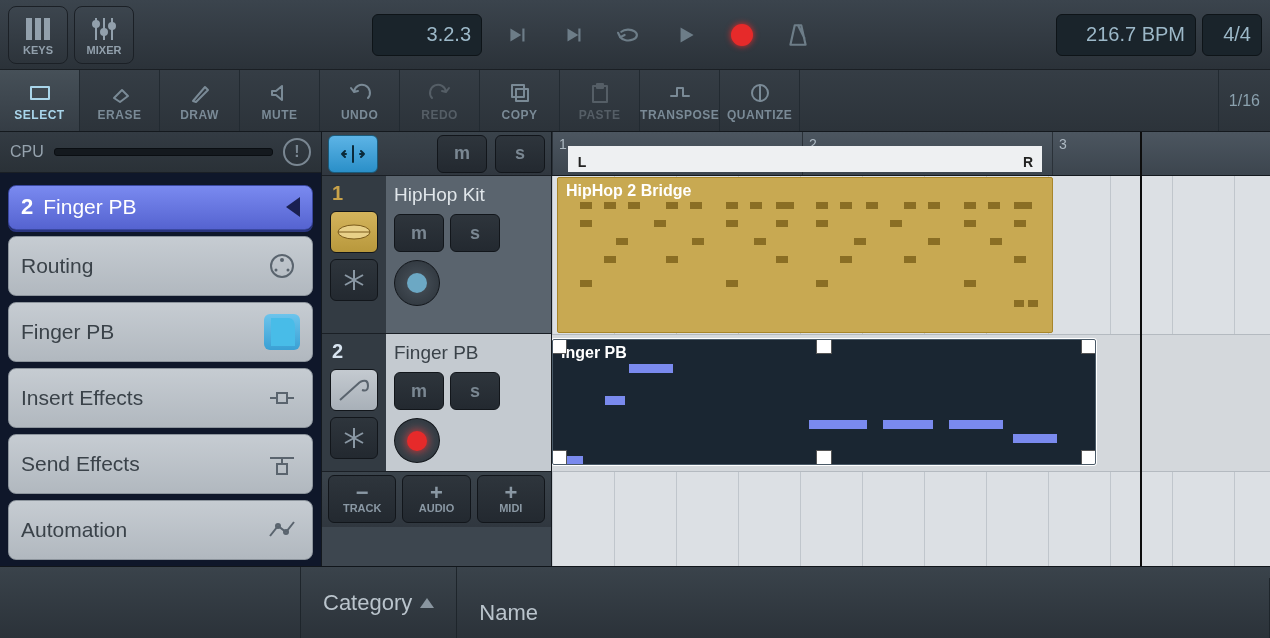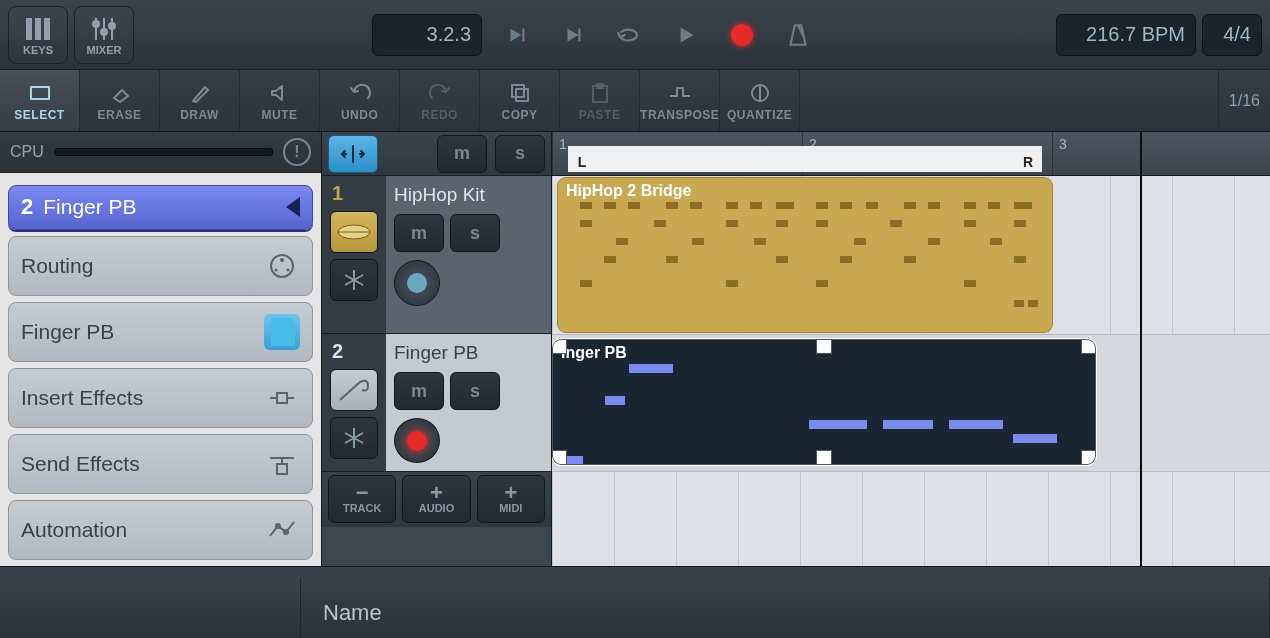--- a/index.html
+++ b/index.html
@@ -52,21 +52,21 @@
 }
 .tool-btn.selected { background:linear-gradient(#465058,#353d45); color:#a9d5ea;}
 .tool-btn .ti { height:26px; display:flex; align-items:center; justify-content:center;}
 .tool-btn .tl { font-size:12px; font-weight:600; letter-spacing:0.5px;}
 .tool-btn.disabled { color:#555e66;}
 .zoom-lbl {
   display:flex; align-items:center; justify-content:center; padding:0 10px;
   color:#8ba1ae; font-size:16px; font-weight:500;
 }
 .main { display:flex; height:434px; }
-.sidebar { width:322px; background:#e5e5e5; border-right:1px solid #14191e; display:flex; flex-direction:column;}
+.sidebar { width:322px; background:#0f172a; border-right:1px solid #14191e; display:flex; flex-direction:column;}
 .cpu-row {
   height:44px; display:flex; align-items:center; gap:10px;
   background:linear-gradient(#333b43,#2a3137); padding:6px 10px;
   border-bottom:1px solid #1a1f25;
 }
 .cpu-label { color:#96a3ae; font-size:16px; font-weight:500;}
 .cpu-meter { flex:1; height:8px; background:#14191e; border-radius:3px; border:1px solid #0a0e12;}
 .cpu-warn { width:28px; height:28px; border-radius:50%; border:2px solid #7a8792;
   display:flex;align-items:center;justify-content:center;color:#7a8792;font-weight:bold;font-size:16px;}
 .side-gap { height:16px; }
@@ -159,21 +159,21 @@
   display:flex;align-items:flex-end;justify-content:center;
   color:#222; font-weight:700; font-size:14px; padding-bottom:2px;
 }
 .loc-flag.left::after { content:""; position:absolute; right:-16px; top:0; width:0;height:0;
   border-top:26px solid #eef0f2; border-right:16px solid transparent;}
 .loc-flag.right::before { content:""; position:absolute; left:-16px; top:0; width:0;height:0;
   border-top:26px solid #eef0f2; border-left:16px solid transparent;}
 .lane { position:absolute; left:0; right:0; }
 .gridline { position:absolute; top:0; bottom:0; border-left:1px solid #c0c6cc;}
 .clip {
-  position:absolute; border-radius:9px;
+  position:absolute; border-radius:2px;
   overflow:hidden;
 }
 .clip.drum { background:#c8a952; border:1px solid #a8862a; top:1px; height:156px;}
 .clip.bass { background:#1a2632; border:1px solid #4a5a68; top:4px; height:126px;}
 .clip .cname { color:#fff; font-size:16px; font-weight:600; padding:4px 8px;}
 .clip.selected { outline:1px solid #fff;}
 .sel-handle { position:absolute; width:16px; height:16px; background:#fff; border:1px solid #555;}
 .notes { position:absolute; left:0; right:0; top:24px; bottom:4px;}
 .note { position:absolute; height:7px;}
 .note.dr { background:#8a6e24;}
@@ -596,16 +596,20 @@
           <div class="sel-handle" style="left: -2px; top: calc(100% - 14px);"></div>
           <div class="sel-handle" style="left: calc(50% - 8px); top: calc(100% - 14px);"></div>
           <div class="sel-handle" style="left: calc(100% - 14px); top: calc(100% - 14px);"></div>
         </div>
       </div>
     <div class="playhead" id="playhead" style="left: 588px;"></div>
   </div>
 </div>
 
 <div class="bottom-bar">
+  <div class="col-hdr">
+    <span>Category</span>
+      <span class="sort-tri"></span>
+  </div>
   <div class="col-hdr" style="flex:1;margin-top:21px;">
     <span>Name</span>
   </div>
 </div>
 
 </body></html>

